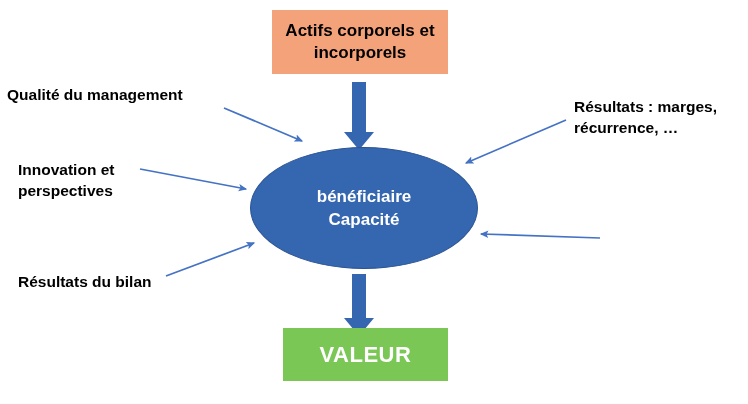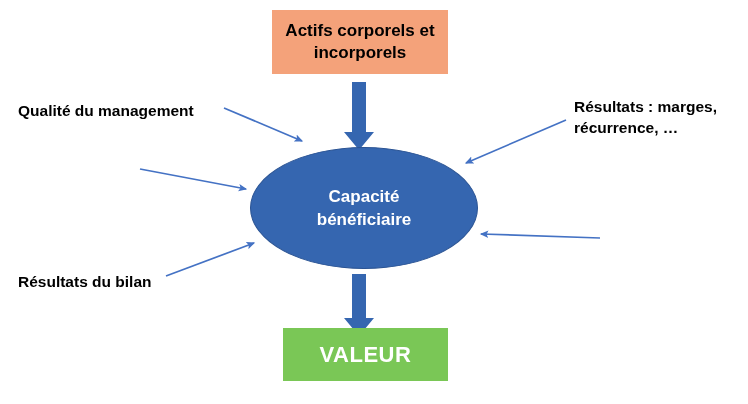--- a/index.html
+++ b/index.html
@@ -85,21 +85,21 @@
 
   
   .side-label {
     position: absolute;
     color: #000000;
     font-size: 15.5px;
     font-weight: bold;
     line-height: 1.38;
     white-space: pre-line;
   }
-  #label-qualite      { left: 18px;  top: 84px;  text-align: left; margin-top: 16px; }
+  #label-qualite      { left: 7px;  top: 84px;  text-align: left; }
   #label-innovation   { left: 18px;  top: 159px; text-align: left; }
   #label-solidite     { left: 18px;  top: 271px; text-align: left; }
   #label-resultats    { left: 574px; top: 96px;  width: 168px; text-align: left; }
   #label-environnement{ left: 566px; top: 216px; width: 176px; text-align: right; }
 </style>
 </head>
 <body>
 
 <div id="canvas">
 
@@ -138,31 +138,33 @@
       <line x1="600" y1="238" x2="481" y2="234" stroke="#4472C4" stroke-width="1.7" marker-end="url(#thin-head)"></line>
     </g>
   </svg>
 
   <div class="node-box" id="box-actifs">
     <span>Actifs corporels et incorporels</span>
   </div>
 
   <div id="ellipse-capacite">
     <div class="ellipse-text">
+      <div>bénéficiaire</div>
       <div>Capacité</div>
-      <div>bénéficiaire</div>
     </div>
   </div>
 
   <div class="node-box" id="box-valeur">
     <span>VALEUR</span>
   </div>
 
   <div class="side-label" id="label-qualite">Qualité du management</div>
 
+  <div class="side-label" id="label-innovation">Innovation et
+perspectives</div>
 
   <div class="side-label" id="label-solidite">Résultats du bilan</div>
 
   <div class="side-label" id="label-resultats">Résultats : marges,
 récurrence, …</div>
 
 
 </div>
 
 </body></html>

